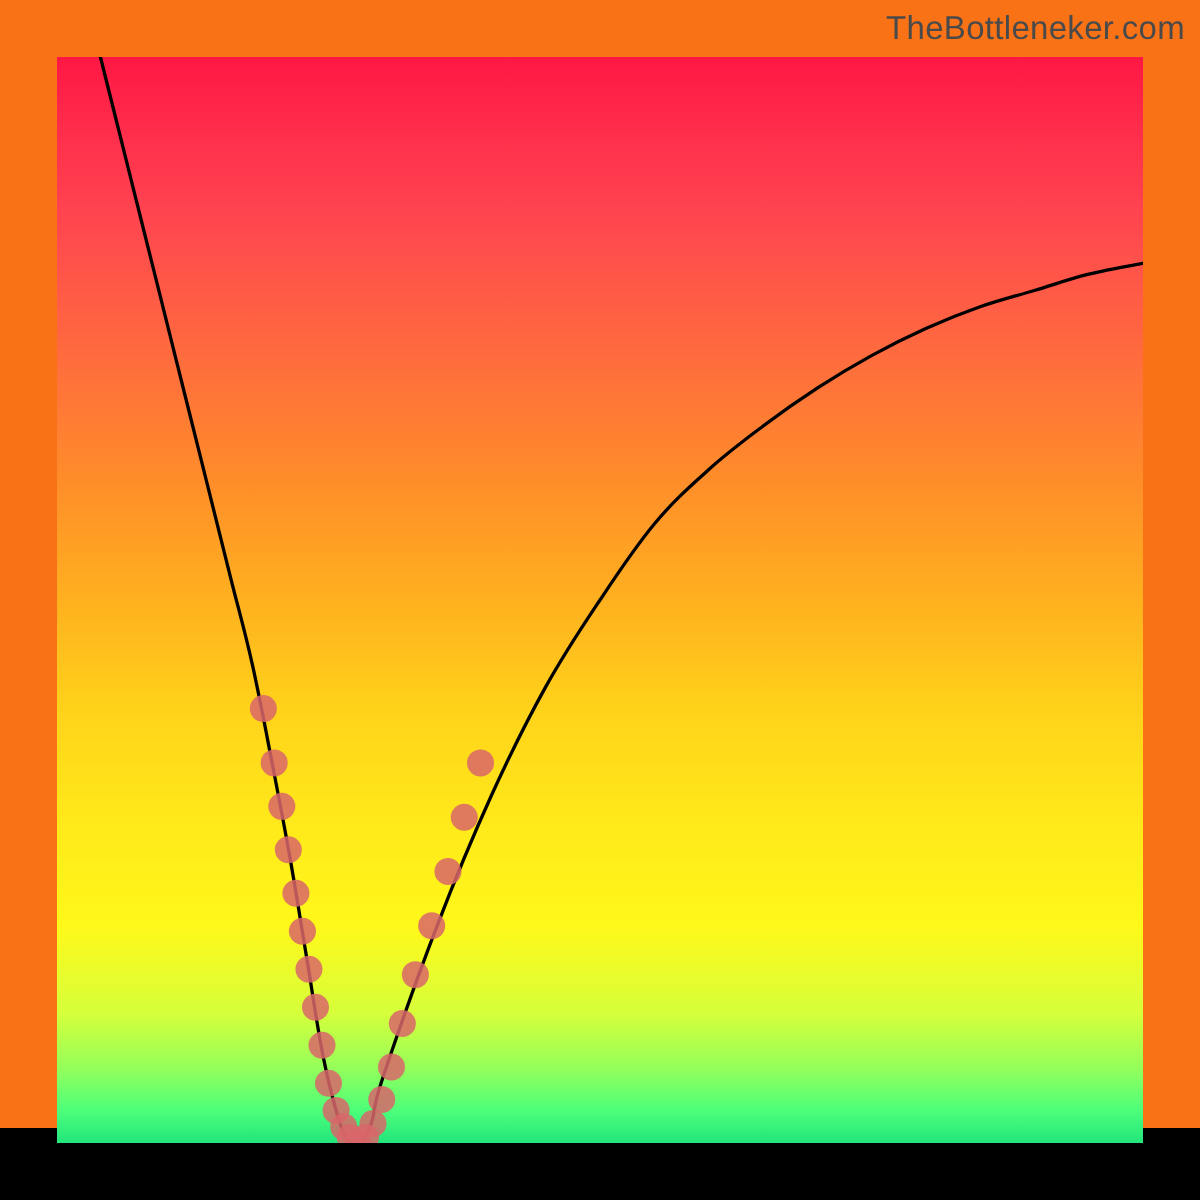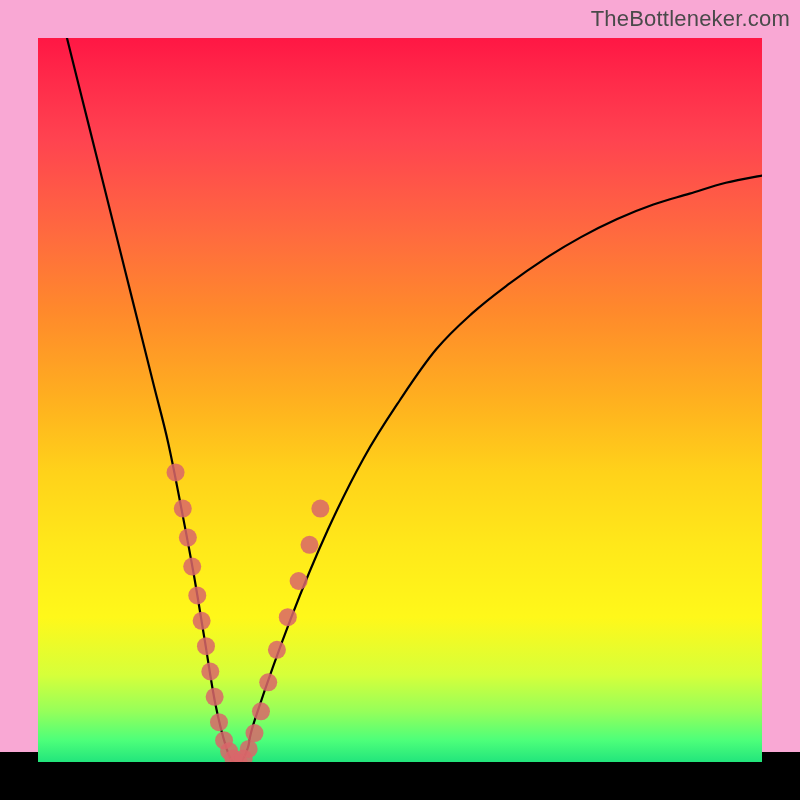--- a/index.html
+++ b/index.html
@@ -8,21 +8,21 @@
     width: 800px;
     height: 800px;
     background: #000;
     font-family: Arial, Helvetica, sans-serif;
     overflow: hidden;
   }
   .frame {
     position: relative;
     width: 800px;
     height: 752px;
-    background: #f9a8d4;
+    background: #f97316;
   }
   .plot {
     position: absolute;
     left: 38px;
     top: 38px;
     width: 724px;
     height: 724px;
     background: linear-gradient(to bottom,
       #ff1744 0%,
       #ff2b4a 6%,

